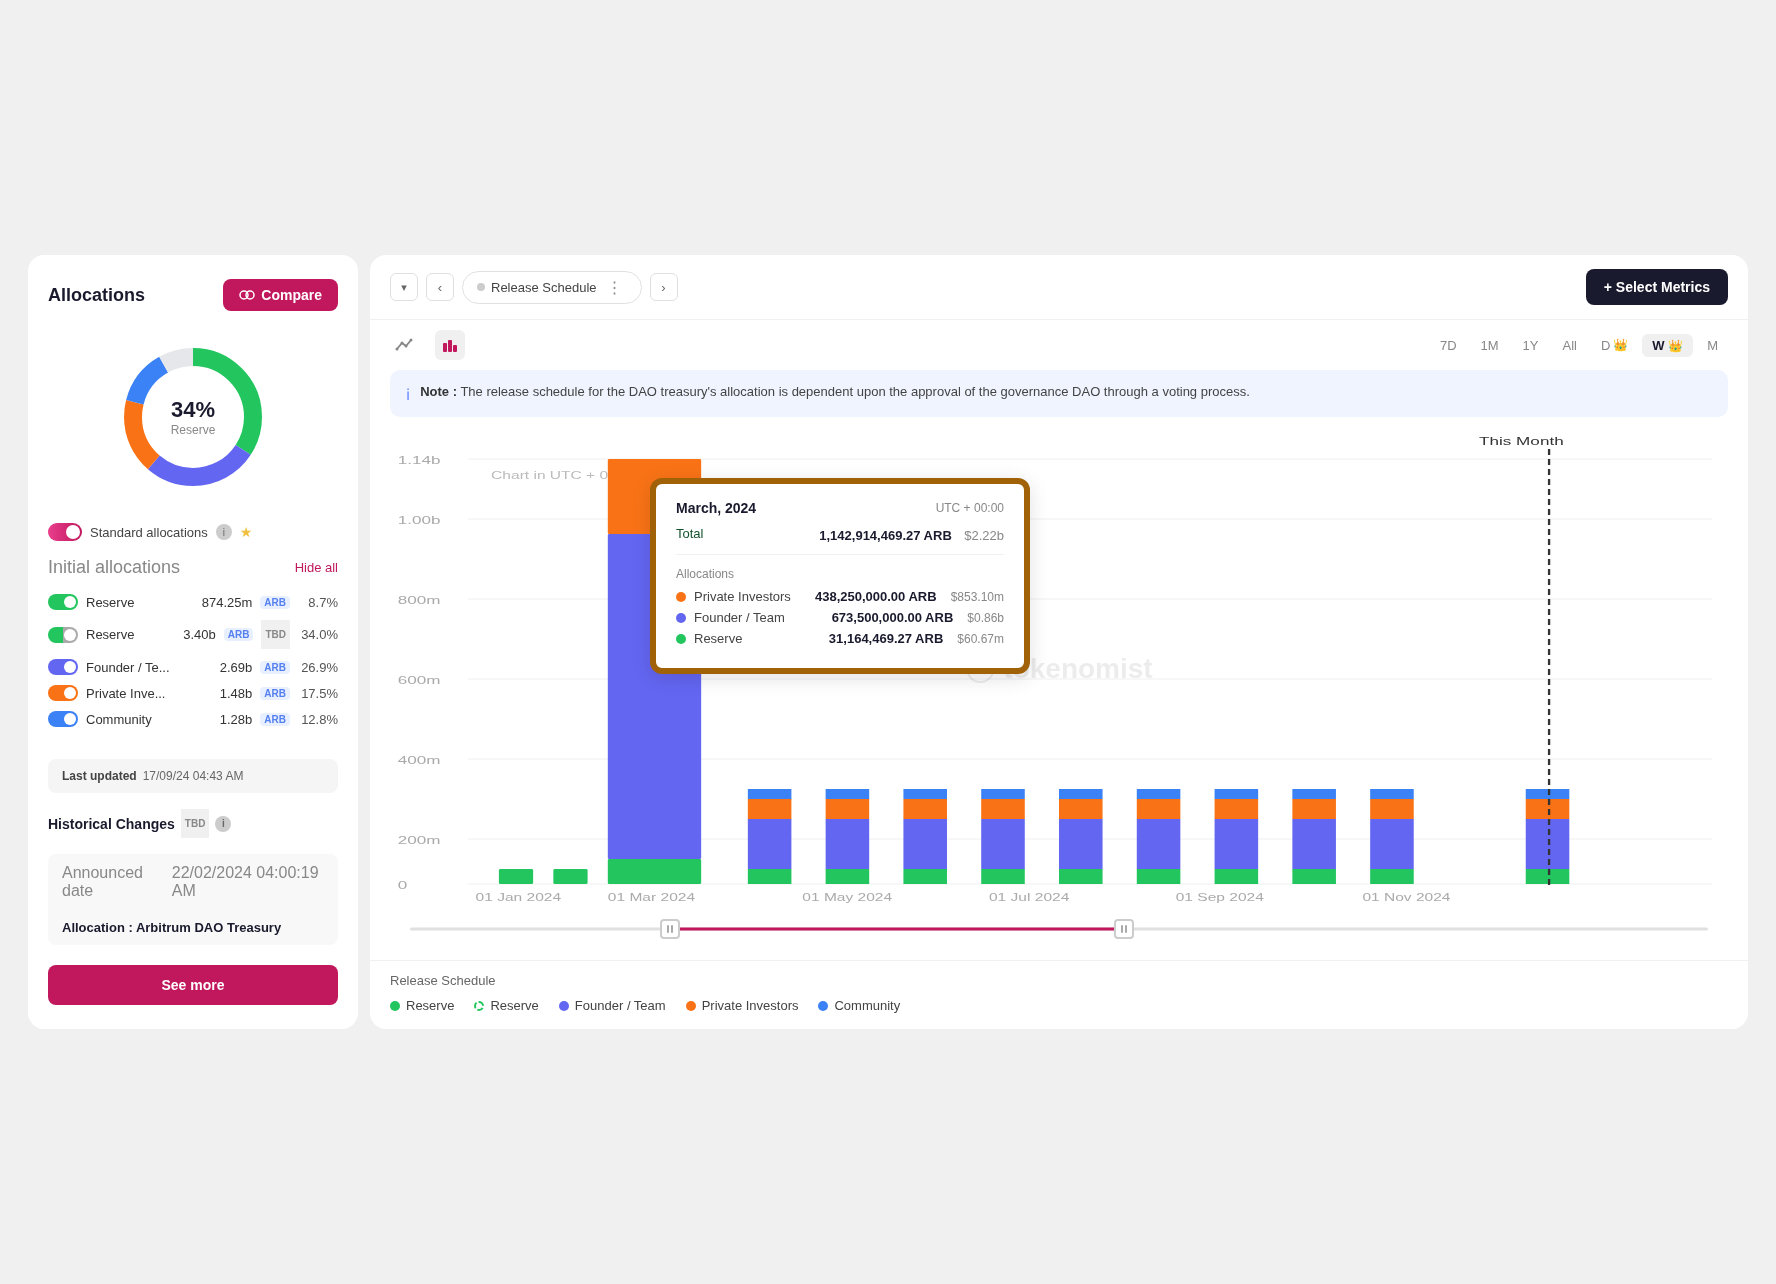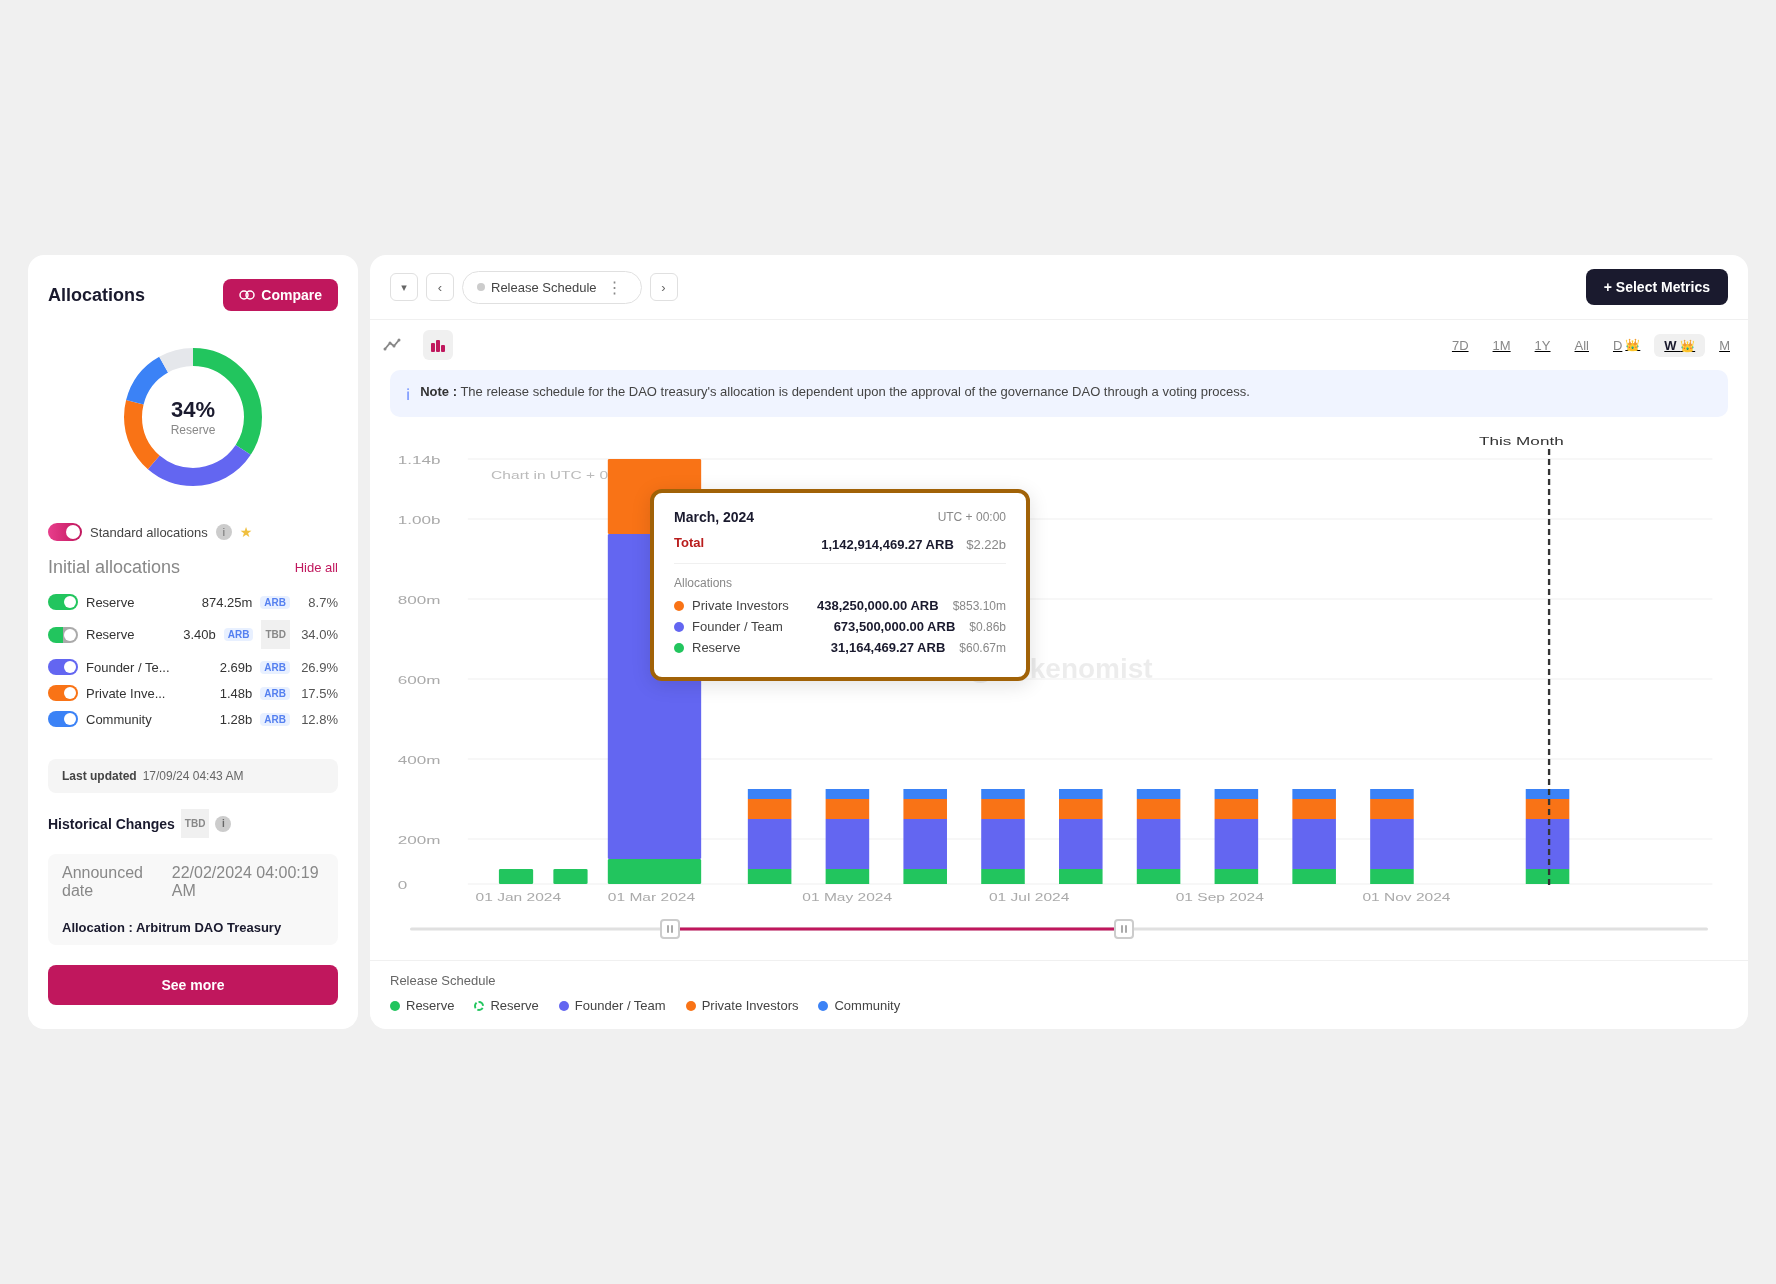--- a/index.html
+++ b/index.html
@@ -323,23 +323,22 @@
       font-weight: 600;
       cursor: pointer;
       display: flex;
       align-items: center;
       gap: 6px;
     }
     
     .chart-toolbar {
       display: flex;
       align-items: center;
-      padding: 10px 8px;
+      padding: 10px 20px;
       gap: 15px;
-      text-decoration: underline;
     }
     .chart-icon {
       width: 30px; height: 30px;
       display: flex; align-items: center; justify-content: center;
       border-radius: 6px;
       cursor: pointer;
       color: #888;
       font-size: 16px;
     }
     .chart-icon.active { background: #f0f0f0; color: #c0175d; }
@@ -405,24 +404,24 @@
       position: relative;
     }
     .chart-svg-container {
       width: 100%;
       height: 480px;
       position: relative;
     }
     
     .tooltip {
       position: absolute;
-      top: 60px;
+      top: 49px;
       left: 260px;
       background: #fff;
-      border: 4px solid #a16207;
+      border: 6px solid #a16207;
       border-radius: 12px;
       padding: 16px 20px;
       box-shadow: 0 4px 20px rgba(0,0,0,0.12);
       z-index: 10;
       min-width: 380px;
     }
     .tooltip-header {
       display: flex;
       justify-content: space-between;
       align-items: center;
@@ -439,22 +438,22 @@
     }
     .tooltip-total-row {
       display: flex;
       justify-content: space-between;
       margin-bottom: 12px;
       padding-bottom: 10px;
       border-bottom: 1px solid #f0f0f0;
     }
     .tooltip-total-label {
       font-size: 13px;
-      color: #b91c1c;
-      font-weight: 700;
+      color: #14532d;
+      font-weight: 400;
     }
     .tooltip-total-value {
       font-size: 13px;
       font-weight: 700;
       color: #1a1a2e;
     }
     .tooltip-total-usd {
       font-size: 13px;
       color: #888;
       margin-left: 8px;

